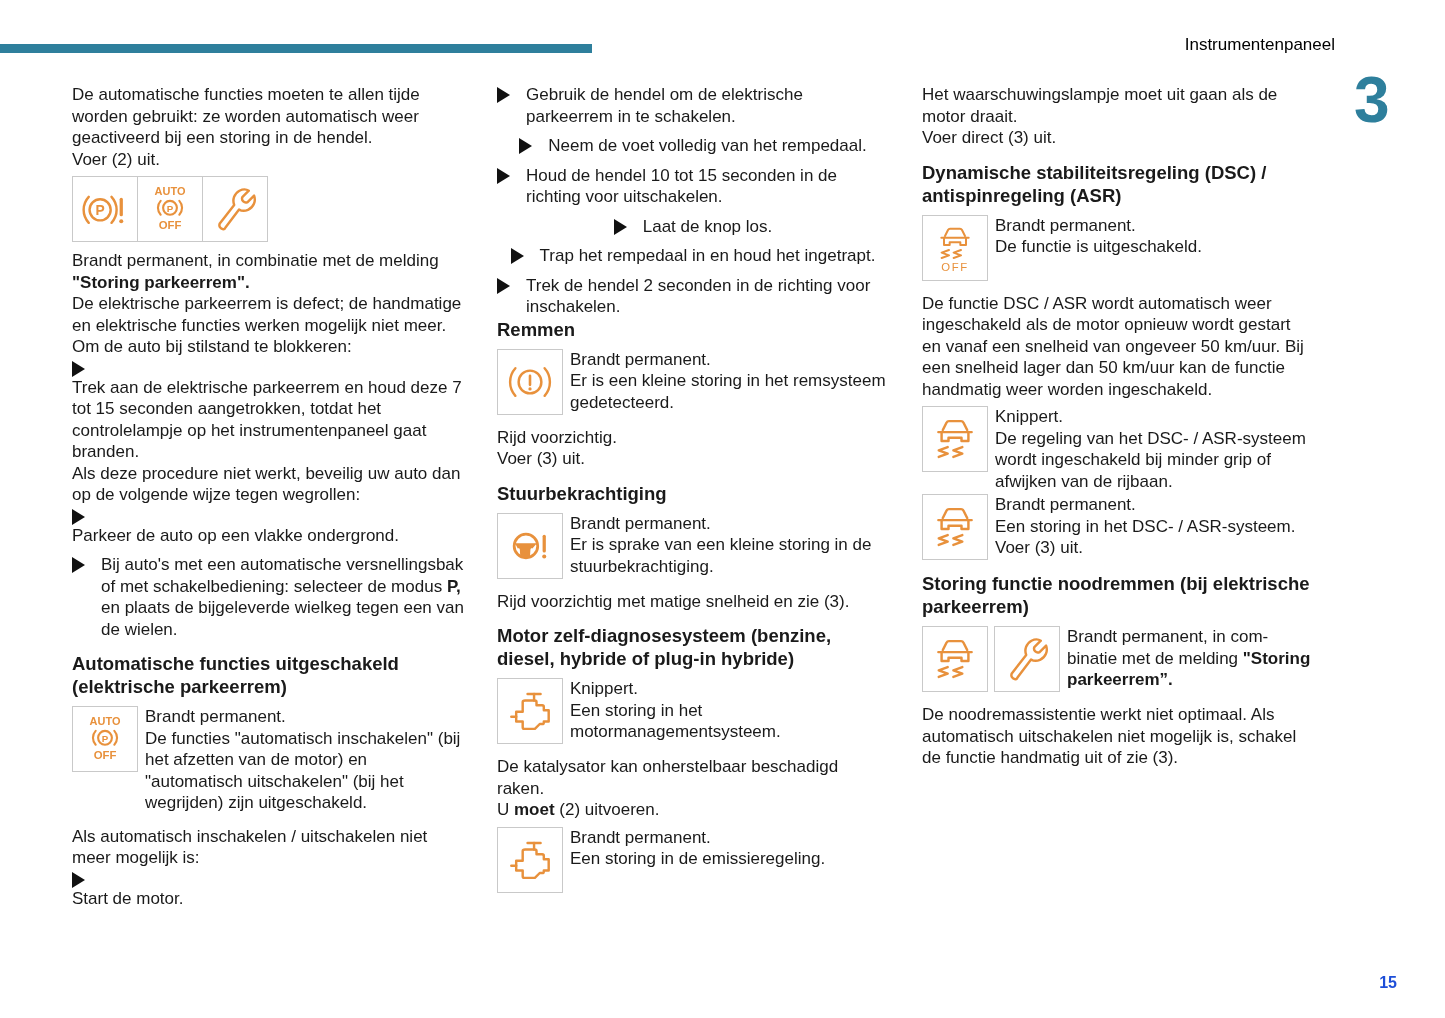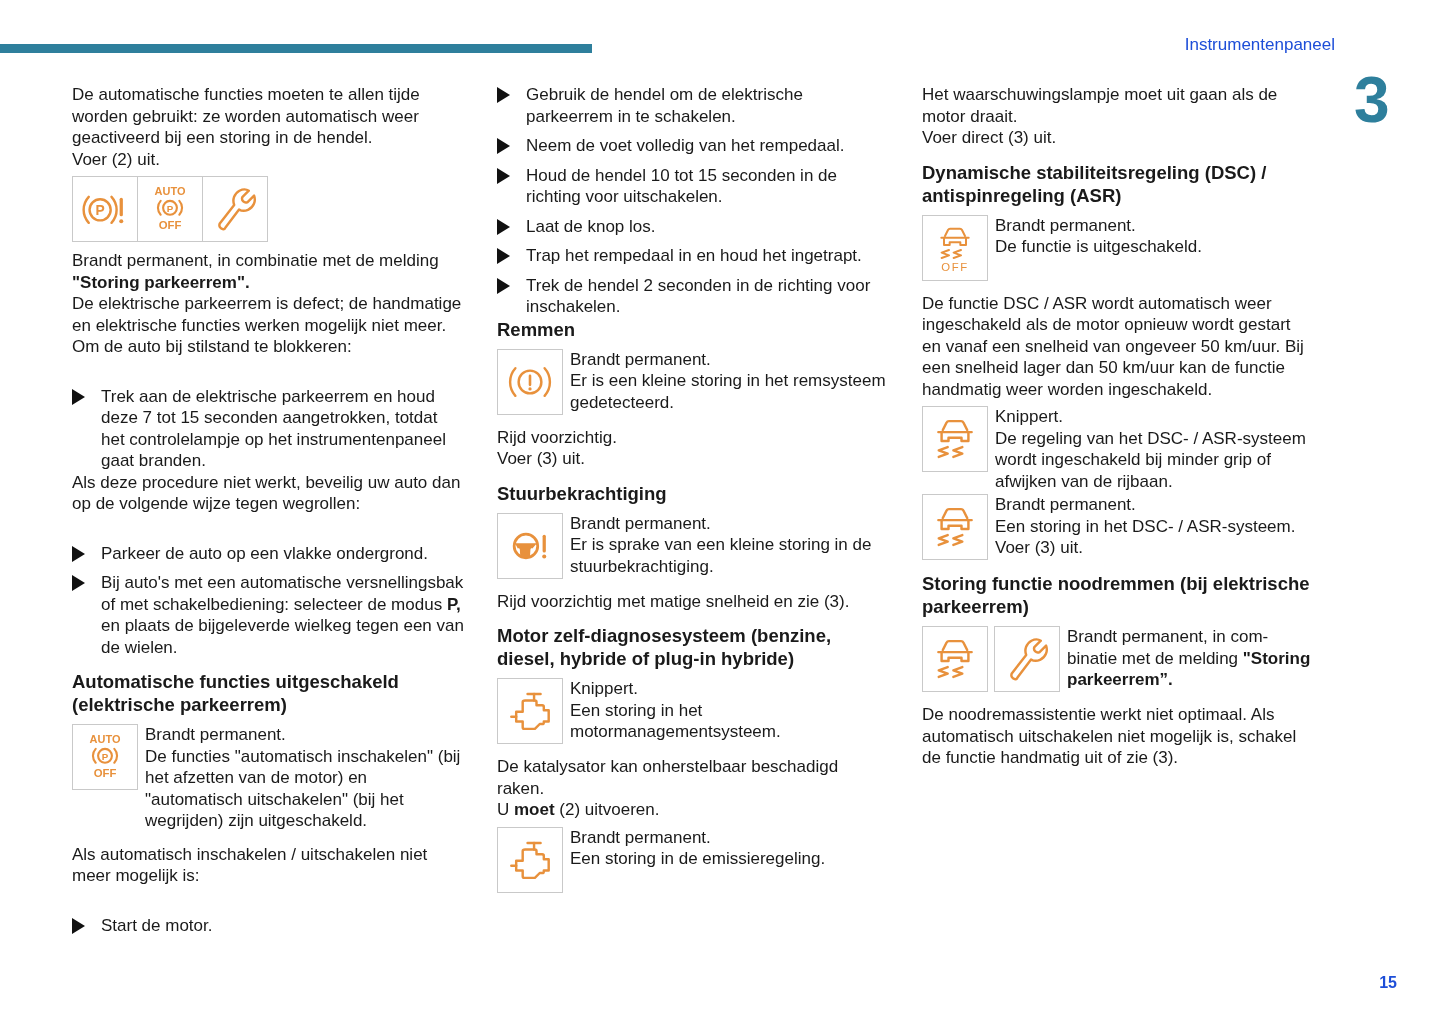--- a/index.html
+++ b/index.html
@@ -3,28 +3,28 @@
 <meta charset="utf-8">
 <style>
   :root { --teal:#2e7f9c; --orange:#e8913c; }
   * { box-sizing:border-box; }
   html,body { margin:0; padding:0; background:#fff; }
   .page {
     position:relative; width:1445px; height:1018px; background:#fff; overflow:hidden;
     font-family:"Liberation Sans", sans-serif; color:#1a1a1a;
   }
   .topbar { position:absolute; left:0; top:44px; width:592px; height:9px; background:var(--teal); }
-  .header-title { position:absolute; top:35px; right:110px; font-size:17px; color:#1d4ed8; }
+  .header-title { position:absolute; top:35px; right:110px; font-size:17px; color:#000000; }
   .chapter-num { position:absolute; top:68px; left:1354px; font-size:64px; font-weight:bold; color:var(--teal); line-height:1; }
   .content { position:absolute; left:72px; top:84px; display:flex; gap:33px; }
   .col { width:392px; }
   p.body { margin:0; font-size:17px; line-height:21.5px; }
   .head { font-size:18.5px; line-height:23px; font-weight:bold; margin:12px 0 8px; } .mt12 { margin-top:12px; } .mt14 { margin-top:14px; }
-  .bullet { display:flex; margin-top:8px; }
-  .bullet.first { margin-top:28px; }
+  .bullet { display:flex; margin-top:8px;justify-content:center; }
+  .bullet.first { margin-top:0;flex-direction:column; }
   .tri { width:29px; flex:none; padding-top:3px; }
   .tri::before { content:""; display:block; width:0; height:0;
     border-left:13px solid #111; border-top:8px solid transparent; border-bottom:8px solid transparent; }
   .btxt { font-size:17px; line-height:21.5px; }
   .icon-strip { display:flex; margin:6px 0 8px; }
   .icon-strip .iconbox + .iconbox { margin-left:-1px; }
   .iconrow { display:flex; gap:7px; align-items:flex-start; margin:6px 0 12px; }
   .iconrow.tight { margin:2px 0 0; }
   .iconrow .pairbox { margin-left:-1px; }
   .iconbox { width:66px; height:66px; border:1px solid #c9c9c9; background:#fff;

